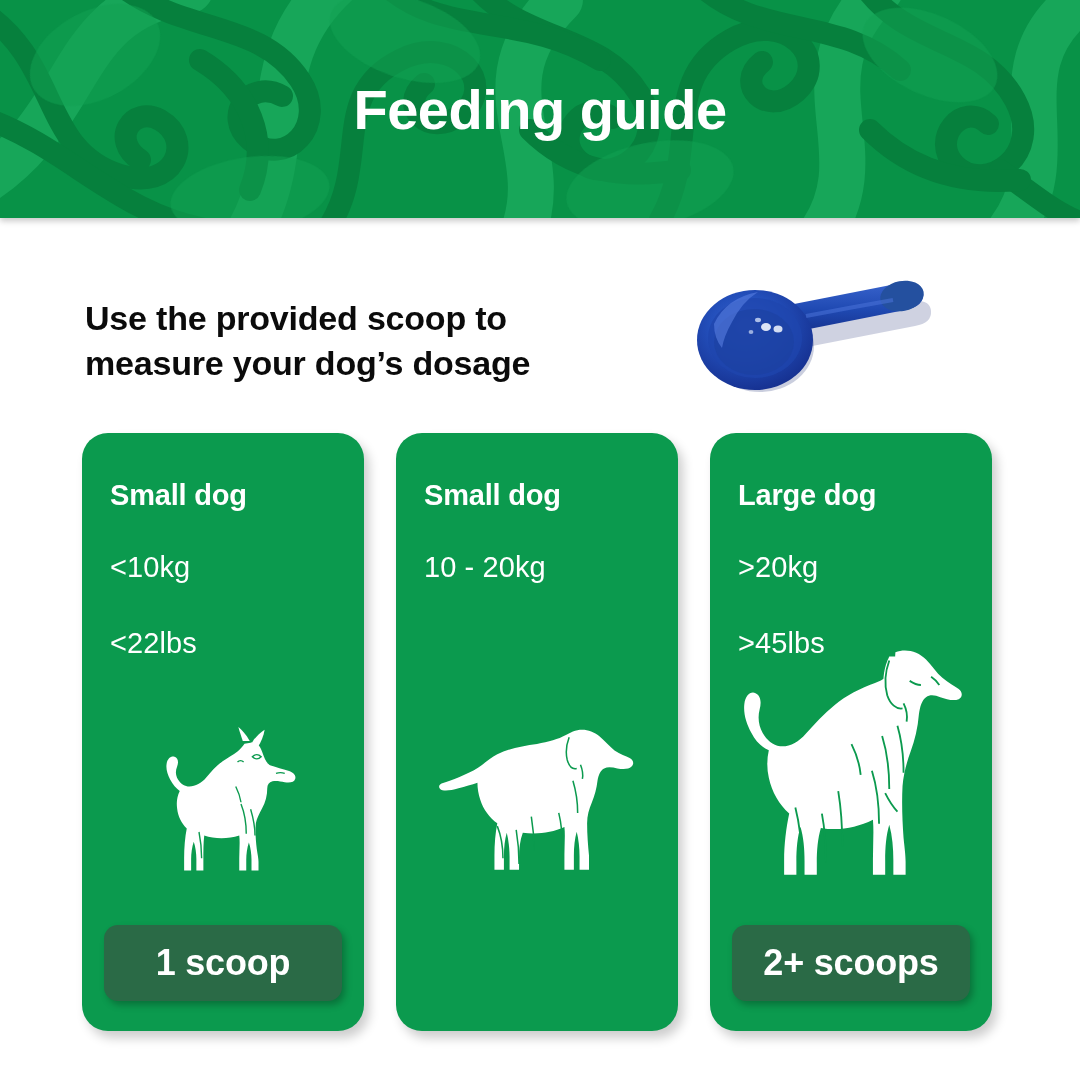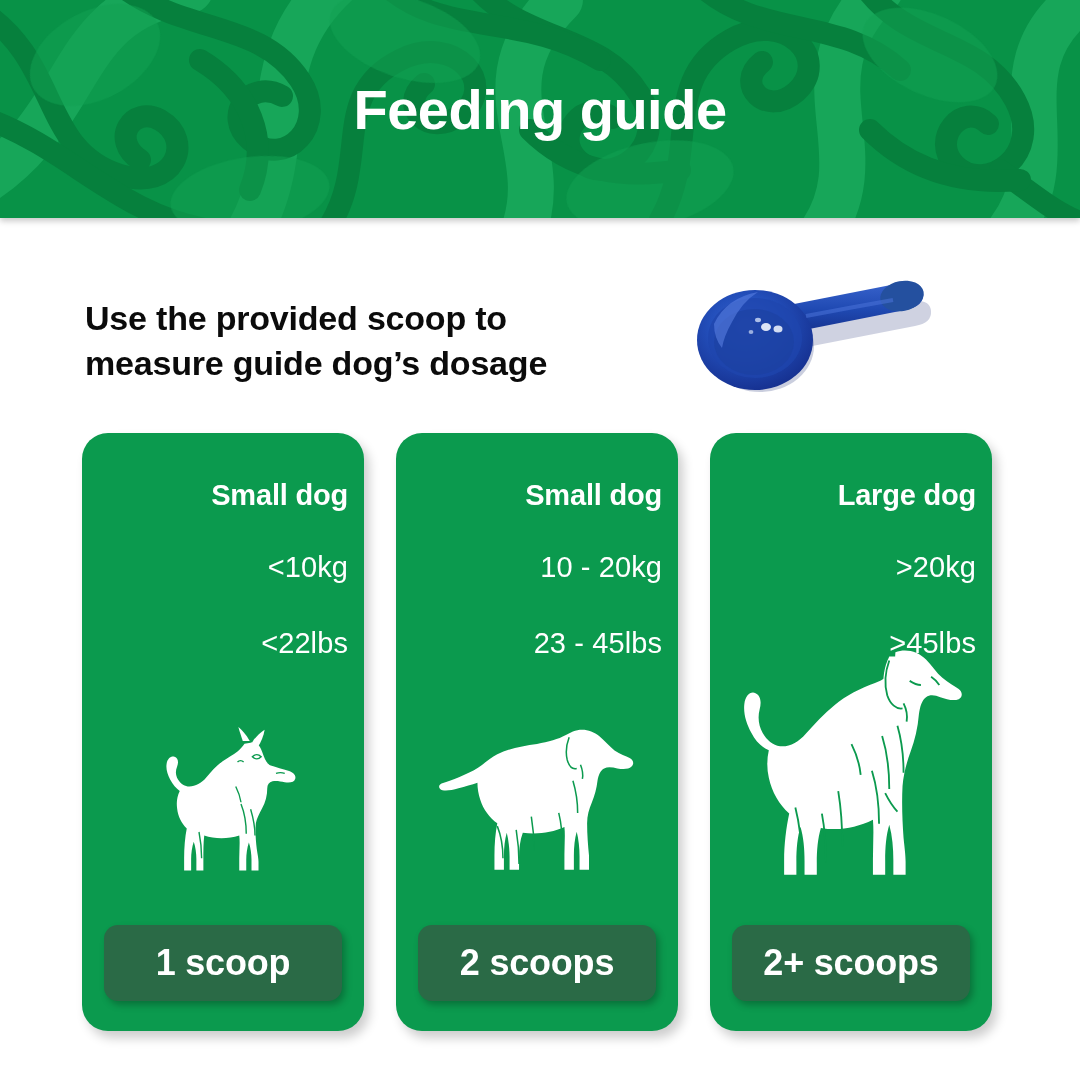--- a/index.html
+++ b/index.html
@@ -34,21 +34,20 @@
 
   
   .scoop-wrap{position:absolute;left:688px;top:272px;width:250px;height:130px;}
 
   
   .cards{position:absolute;left:0;top:433px;width:1080px;height:600px;}
   .card{
     position:absolute;top:0;width:282px;height:598px;
     background:#0b9a4e;border-radius:26px;
     box-shadow:5px 7px 11px rgba(0,0,0,0.20);
-    text-align:right;
   }
   .card.c0{left:82px;}
   .card.c1{left:396px;}
   .card.c2{left:710px;}
 
   .card-head{position:absolute;left:28px;top:45px;right:16px;}
   .card-title{
     color:#ffffff;font-size:29px;font-weight:bold;letter-spacing:-0.2px;
     line-height:1.18;margin-bottom:3px;white-space:nowrap;
   }
@@ -106,21 +105,21 @@
         <ellipse cx="650" cy="185" rx="85" ry="42" transform="rotate(-12 650 185)"></ellipse>
         <ellipse cx="930" cy="55" rx="72" ry="40" transform="rotate(25 930 55)"></ellipse>
         <ellipse cx="250" cy="195" rx="80" ry="38" transform="rotate(-8 250 195)"></ellipse>
       </g>
     </svg>
     <div class="header-title">Feeding guide</div>
   </div>
 
   <div class="subtitle">
     <div>Use the provided scoop to</div>
-    <div>measure guide dog’s dosage</div>
+    <div>measure your dog’s dosage</div>
   </div>
 
   <div class="scoop-wrap">
     <svg viewBox="0 0 250 130" width="250" height="130">
       <defs>
         <radialGradient id="bowlGrad" cx="42%" cy="36%" r="68%">
           <stop offset="0%" stop-color="#3a63cf"></stop>
           <stop offset="45%" stop-color="#234fbb"></stop>
           <stop offset="100%" stop-color="#152f8e"></stop>
         </radialGradient>
@@ -189,21 +188,20 @@
           </g>
         </svg>
       </div>
       <div class="scoop-btn">1 scoop</div>
     </div>
 
     <div class="card c1">
       <div class="card-head">
         <div class="card-title">Small dog</div>
         <div class="card-line">10 - 20kg</div>
-        <div class="card-line">23 - 45lbs</div>
       </div>
       <div class="dog-slot">
         <svg viewBox="0 0 220 170" width="208" height="161">
           <g fill="#ffffff">
             <path d="M148,10 C157,6 168,8 176,15 C182,20 187,26 192,30
                      C198,34 204,36 208,38 C212,40 213,44 210,47
                      C207,50 201,50 195,49 C190,48 185,47 181,49
                      C177,51 175,56 174,62 C173,70 171,78 168,85
                      C165,92 163,99 163,107 C163,119 164,131 165,141
                      L165,156 L155,156 L155,142 C155,133 154,124 152,116
@@ -225,21 +223,20 @@
             <path d="M144,16 C141,24 140,32 142,40 C144,47 148,50 152,49"></path>
             <path d="M156,45 C158,50 159,55 158,60"></path>
             <path d="M148,62 C151,72 153,84 153,96"></path>
             <path d="M133,96 C136,108 137,122 137,136"></path>
             <path d="M88,114 C90,126 91,138 91,150"></path>
             <path d="M104,100 C106,112 107,124 107,136"></path>
             <path d="M68,110 C72,120 74,132 74,144"></path>
           </g>
         </svg>
       </div>
-      <div class="scoop-btn">2 scoops</div>
     </div>
 
     <div class="card c2">
       <div class="card-head">
         <div class="card-title">Large dog</div>
         <div class="card-line">&gt;20kg</div>
         <div class="card-line">&gt;45lbs</div>
       </div>
       <div class="dog-slot" style="top:160px;height:290px;">
         <svg viewBox="0 0 230 240" width="235" height="245">

